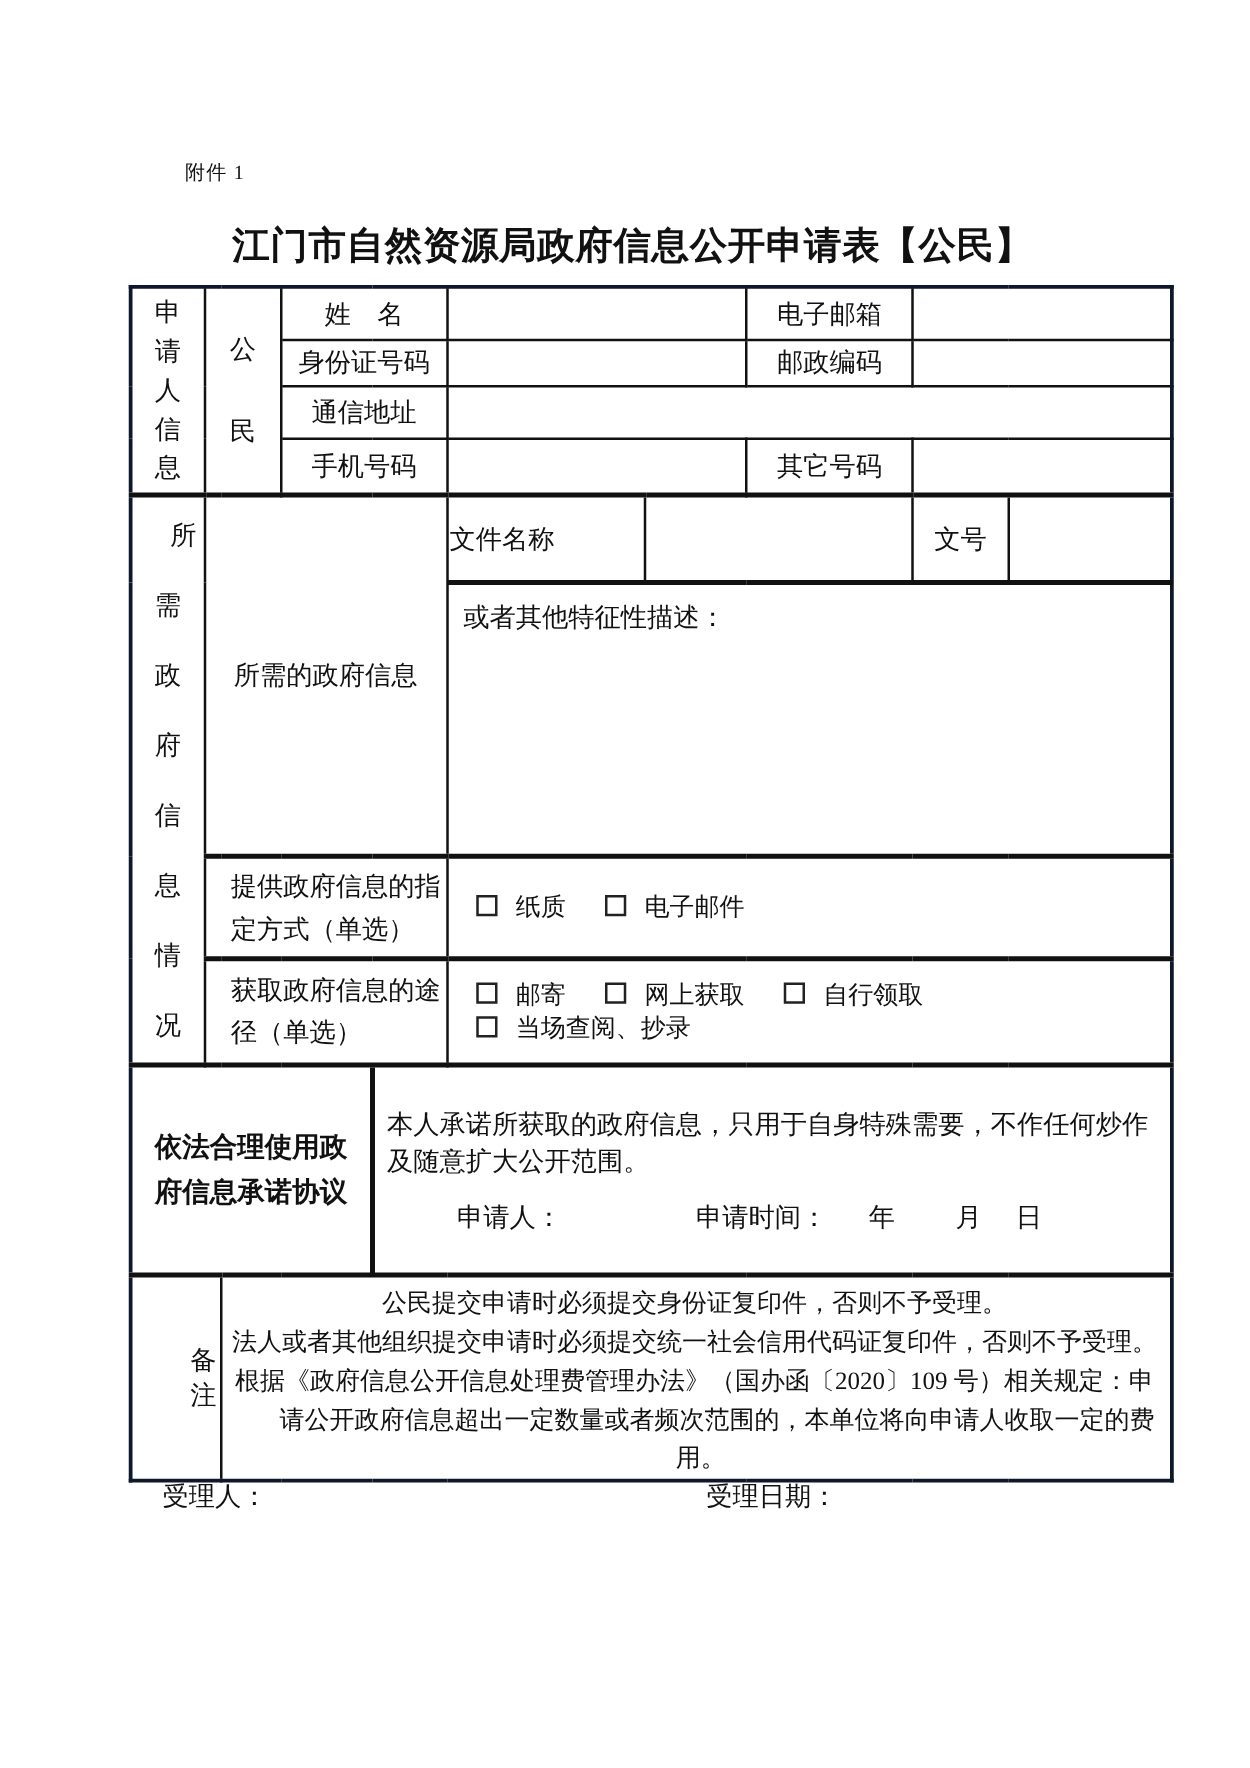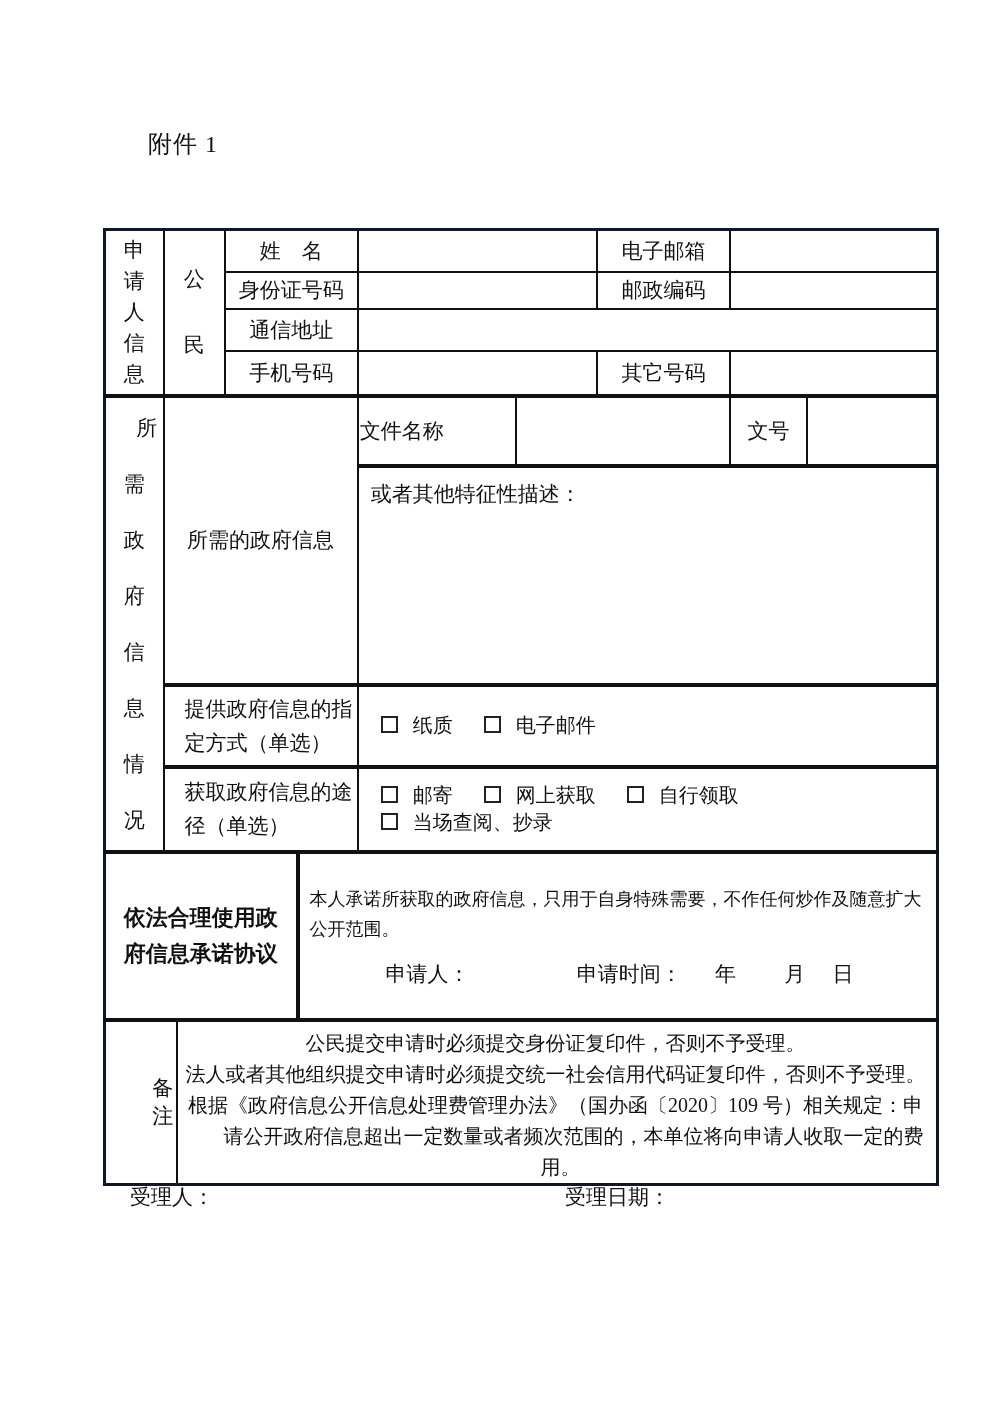--- a/index.html
+++ b/index.html
@@ -1,18 +1,18 @@
 <!DOCTYPE html>
 <html><head>
 <meta charset="utf-8">
 <style>
   html,body{margin:0;padding:0;background:#ffffff;}
   #page{position:relative;width:1000px;height:1414px;background:#ffffff;overflow:hidden;
         font-family:"Liberation Serif","DejaVu Serif",serif;color:#111;}
-  #attachment{position:absolute;left:148px;top:128px;font-size:24px;letter-spacing:1px;}
+  #attachment{position:absolute;left:148px;top:128px;font-size:16px;letter-spacing:1px;}
   #title{position:absolute;left:0;top:176px;width:1000px;text-align:center;
          font-size:30px;font-weight:bold;letter-spacing:0.5px;padding-left:12px;box-sizing:border-box;}
   table.form{position:absolute;left:103px;top:228px;border-collapse:collapse;table-layout:fixed;
              border:3px solid #0f172a;}
   td{border:2px solid #111;font-size:21px;color:#111;text-align:center;vertical-align:middle;
      padding:0;overflow:hidden;}
   td.bt{border-top-width:4px;}
   td.blank{background:#fff;}
   
   .vcol{width:24px;margin:0 auto;word-break:break-all;text-align:center;font-size:21px;}
@@ -21,42 +21,43 @@
   .v-info .vcol{line-height:56px;text-indent:14px;}
   td.lab-left{text-align:left;padding-left:1px;}
   td.desc{vertical-align:top;text-align:left;padding:12px 0 0 12px;}
   td.choice-label{text-align:left;padding-left:20px;line-height:34px;}
   td.choices{text-align:left;padding-left:22px;font-size:20px;}
   .cb{display:inline-block;width:13px;height:13px;border:2px solid #222;background:#fff;
       margin-right:15px;vertical-align:-1px;}
   .opt{margin-right:26px;white-space:nowrap;}
   td.commit-label{font-weight:bold;line-height:36px;font-size:22px;padding:0 8px;}
   td.commit-content{border-left-width:4px;text-align:left;padding:0 8px 0 10px;vertical-align:middle;}
-  .statement{line-height:30px;font-size:18px;width:612px;}
+  .statement{line-height:30px;font-size:21px;width:612px;}
   .sigline{margin-top:16px;font-size:21px;white-space:nowrap;}
-  .sig-applicant{margin-left:76px;}
+  .sig-applicant{margin-left:56px;}
   .sig-time{margin-left:102px;}
   .sig-year{margin-left:28px;}
   .sig-month{margin-left:43px;}
   .sig-day{margin-left:22px;}
   td.remark-label{font-size:21px;padding-left:44px;}
   td.remark-content{text-align:center;font-size:20px;padding:6px 10px 0 8px;vertical-align:top;}
   .remark-line{line-height:31px;white-space:nowrap;}
   .ind1{margin-left:36px;}
   .ind2{margin-left:10px;}
   .footer-item{position:absolute;top:1183px;font-size:21px;}
   #footer-handler{left:130px;}
   #footer-date{left:565px;}
 </style>
 </head>
 <body>
 
 <div id="page">
 
   <div id="attachment">附件 1</div>
+  <div id="title">江门市自然资源局政府信息公开申请表【公民】</div>
 
   <table class="form">
     <colgroup>
       <col style="width:59px">
         <col style="width:13px">
         <col style="width:48px">
       <col style="width:72px">
         <col style="width:59px">
         <col style="width:156px">
       <col style="width:79px">

